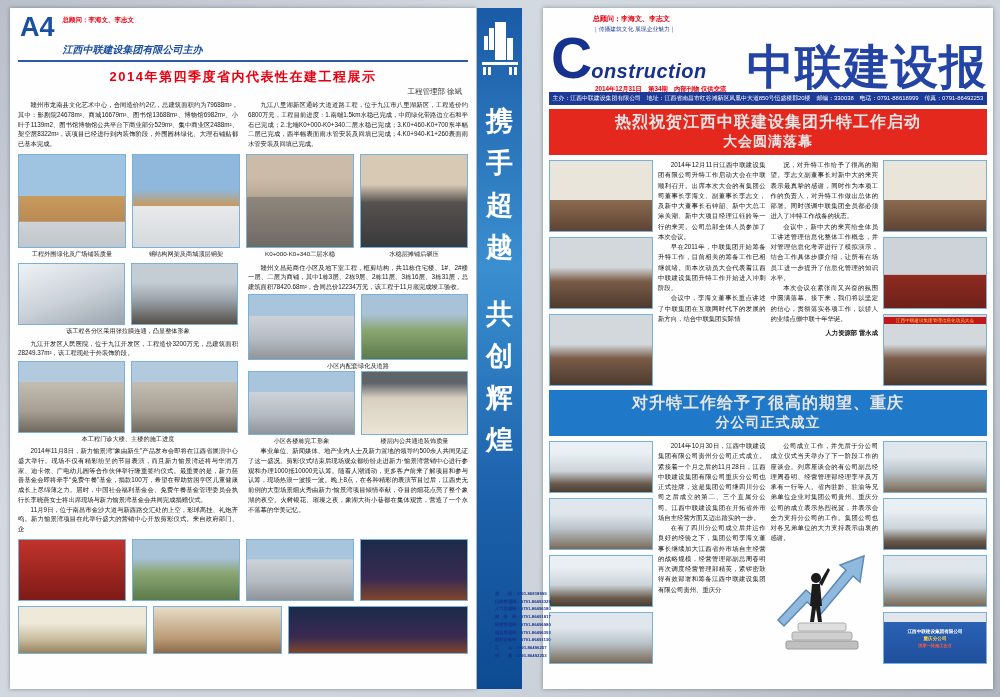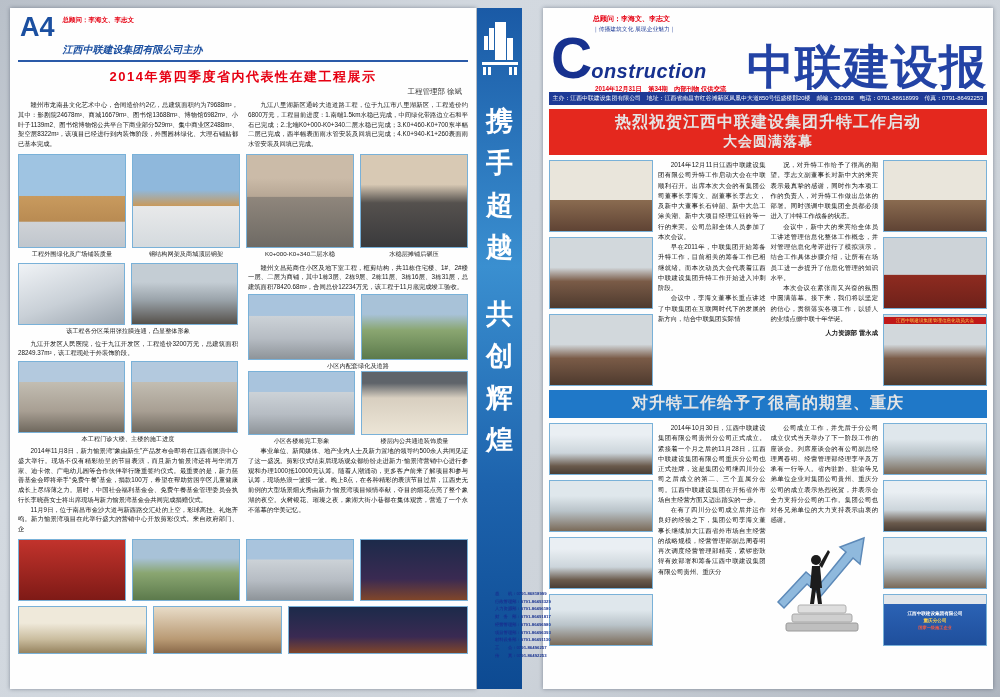--- a/index.html
+++ b/index.html
@@ -249,20 +249,21 @@
         <div class="ph ph-podium" style="height:72px"></div>
         <div class="ph ph-screen" style="height:72px"></div>
         <div class="ph ph-meeting pban" style="height:72px">
           <div class="ovl">江西中联建设集团管理信息化动员大会</div>
         </div>
       </div>
     </div>
 
     <div class="banner-blue">
       <div class="bl1">对升特工作给予了很高的期望、重庆</div>
+      <div class="bl2">分公司正式成立</div>
     </div>
     <div class="art">
       <div class="pcol">
         <div class="ph ph-office" style="height:52px"></div>
         <div class="ph ph-office2" style="height:52px"></div>
         <div class="ph ph-office" style="height:52px"></div>
         <div class="ph ph-office2" style="height:52px"></div>
       </div>
       <div class="tcol">
         <p>2014年10月30日，江西中联建设集团有限公司贵州分公司正式成立。紧接着一个月之后的11月28日，江西中联建设集团有限公司重庆分公司也正式挂牌，这是集团公司继四川分公司之后成立的第二、三个直属分公司。江西中联建设集团在开拓省外市场自主经营方面又迈出踏实的一步。</p>

